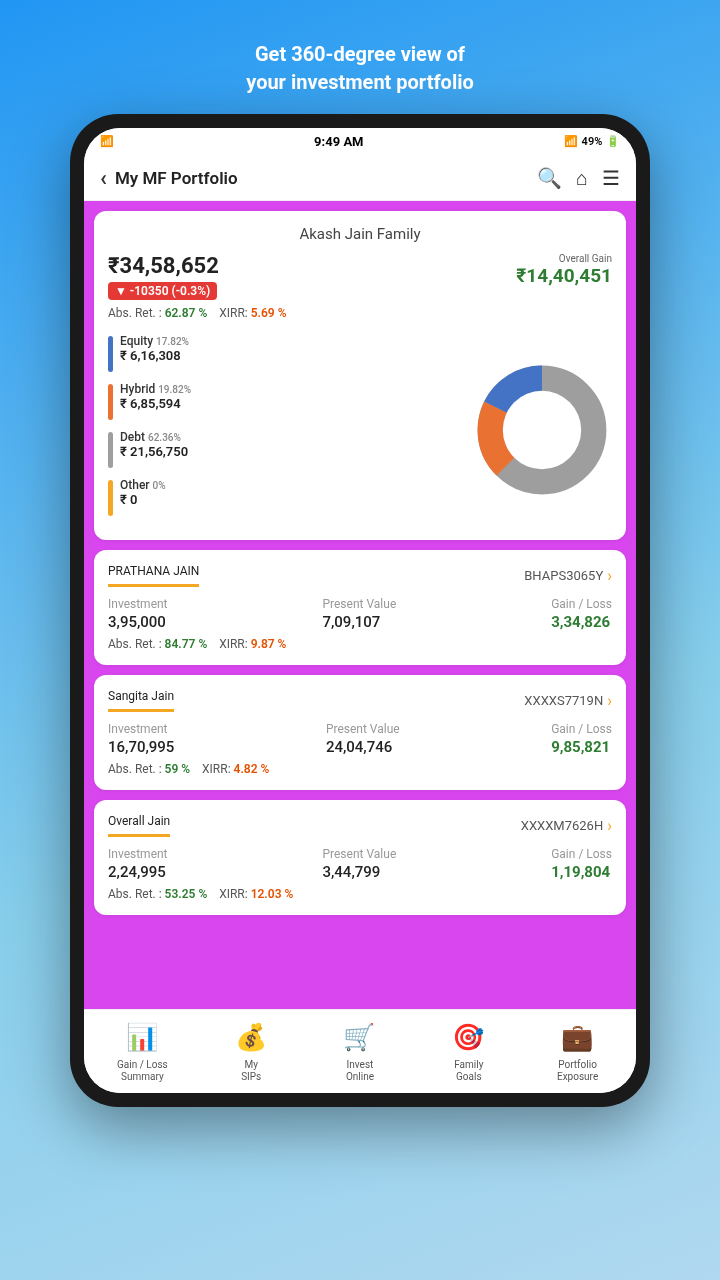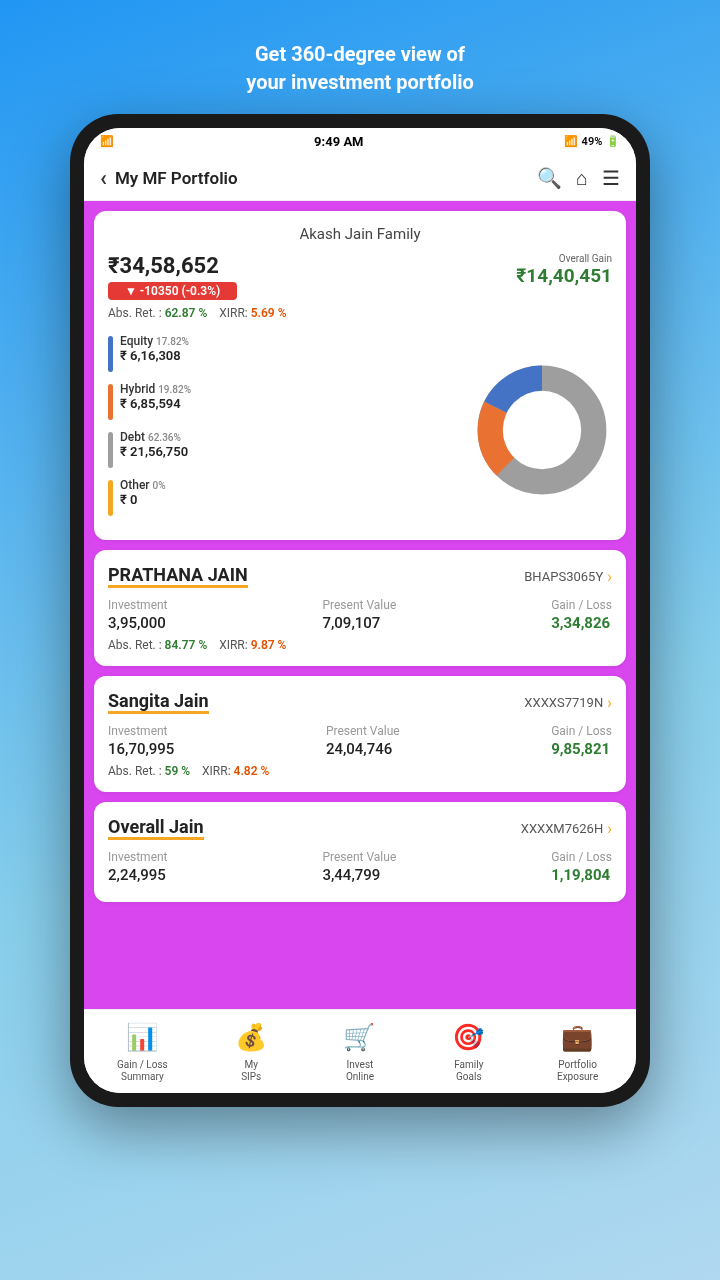--- a/index.html
+++ b/index.html
@@ -97,21 +97,21 @@
       font-size: 22px;
       font-weight: 700;
       color: #222;
     }
     .change-badge {
       display: inline-flex;
       align-items: center;
       background: #e53935;
       color: white;
       border-radius: 4px;
-      padding: 2px 17px;
+      padding: 2px 7px;
       font-size: 12px;
       font-weight: 600;
       margin-top: 4px;
     }
     .overall-gain {
       flex: 1;
       text-align: right;
     }
     .overall-gain-label {
       font-size: 10px;
@@ -169,25 +169,25 @@
       padding: 14px;
       box-shadow: 0 1px 4px rgba(0,0,0,0.08);
     }
     .person-header {
       display: flex;
       justify-content: space-between;
       align-items: center;
       margin-bottom: 2px;
     }
     .person-name {
-      font-size: 18px;
-      font-weight: 700;
+      font-size: 12px;
+      font-weight: 400;
       color: #222;
       border-bottom: 3px solid #f5a623;
-      padding-bottom: 0;
+      padding-bottom: 6px;
     }
     .person-id {
       font-size: 13px;
       color: #555;
       display: flex;
       align-items: center;
       gap: 4px;
     }
     .chevron { color: #f5a623; font-size: 16px; }
     .metrics-row {
@@ -400,20 +400,24 @@
       </div>
       <div>
         <div class="metric-label">Present Value</div>
         <div class="metric-value">3,44,799</div>
       </div>
       <div>
         <div class="metric-label">Gain / Loss</div>
         <div class="metric-value green">1,19,804</div>
       </div>
     </div>
+    <div class="person-abs">
+      Abs. Ret. : <span class="green">53.25 %</span>
+      &nbsp;&nbsp; XIRR: <span class="orange">12.03 %</span>
+    </div>
   </div>
         </div>
 
     </div>
 
     <div class="bottom-nav" id="bottom-nav-container">
         <div class="nav-item">
     <div class="nav-icon-box">
       <span style="font-size:26px;">📊</span>
     </div>

